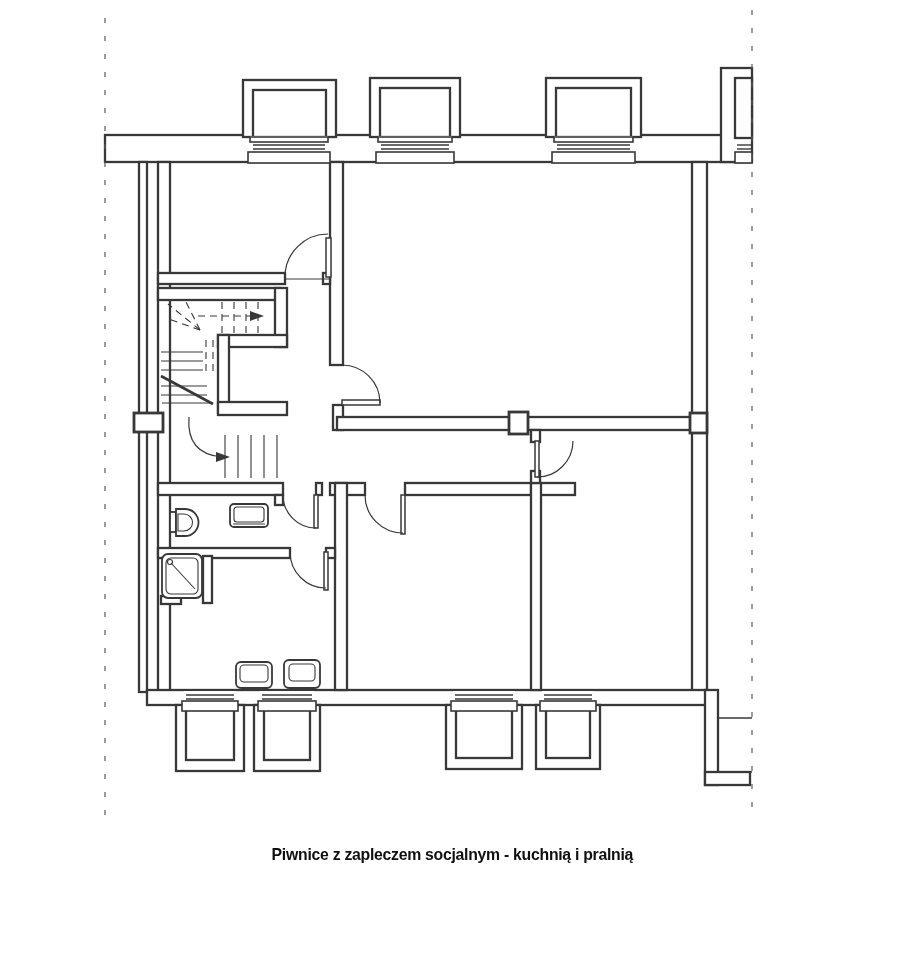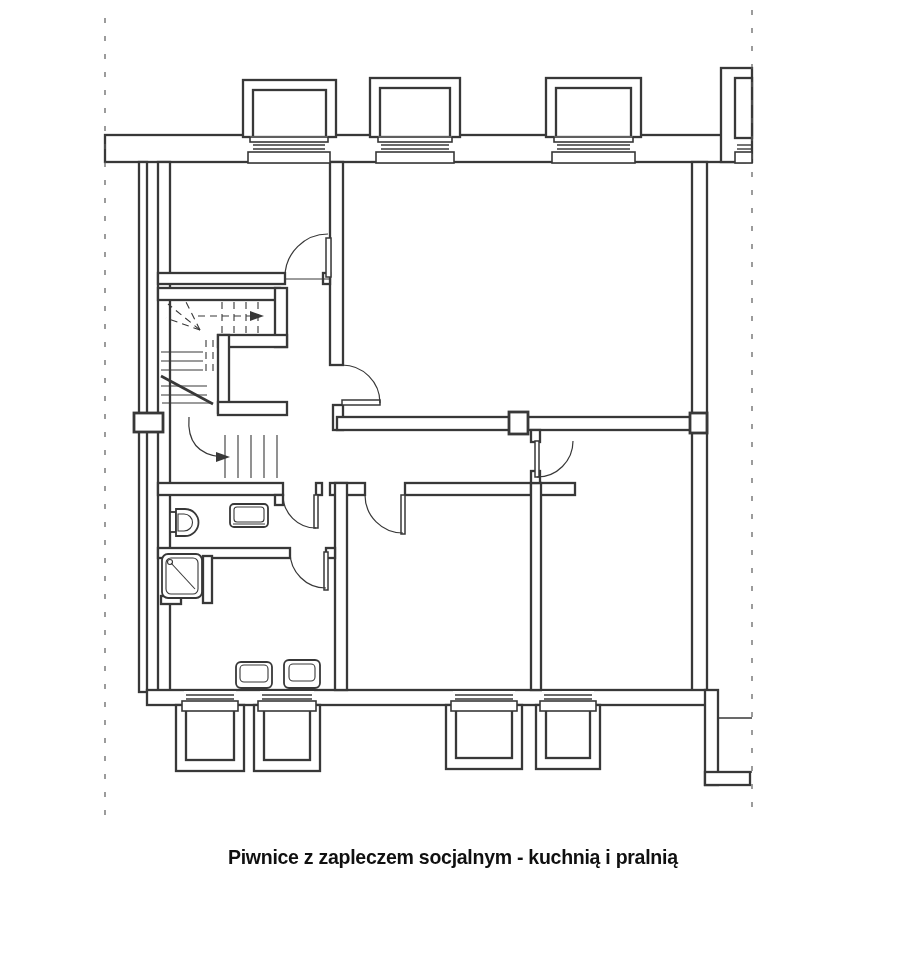--- a/index.html
+++ b/index.html
@@ -16,21 +16,21 @@
   .tread {fill:none;stroke:var(--ink);stroke-width:1.1;}
   .dashl {fill:none;stroke:var(--ink);stroke-width:1.1;stroke-dasharray:7 5;}
   .cut   {fill:none;stroke:var(--ink);stroke-width:2.6;}
   .arc   {fill:none;stroke:var(--ink);stroke-width:1.2;}
   .leaf  {fill:#ffffff;stroke:var(--ink);stroke-width:1.5;}
   .fix   {fill:#ffffff;stroke:var(--ink);stroke-width:1.8;}
   .fixin {fill:none;stroke:var(--ink);stroke-width:1.1;}
   .fillink{fill:var(--ink);stroke:none;}
   .sec   {fill:none;stroke:#5a5a5a;stroke-width:1.2;stroke-dasharray:5 13;}
   .caption{position:absolute;left:0;top:845px;width:100%;text-align:center;
-           color:#101010;font-weight:bold;font-size:21px;}
+           color:#101010;font-weight:bold;font-size:17px;}
   .caption span{display:inline-block;transform:scaleX(.93);letter-spacing:-.3px;}
 </style>
 </head>
 <body>
 
 <div id="stage">
   <svg id="plan-svg" width="905" height="960" viewBox="0 0 905 960">
     <g id="plan-shapes">
         <rect x="105" y="135" width="640" height="27" class="wall"></rect>
         <rect x="139" y="162" width="8" height="530" class="wall"></rect>

